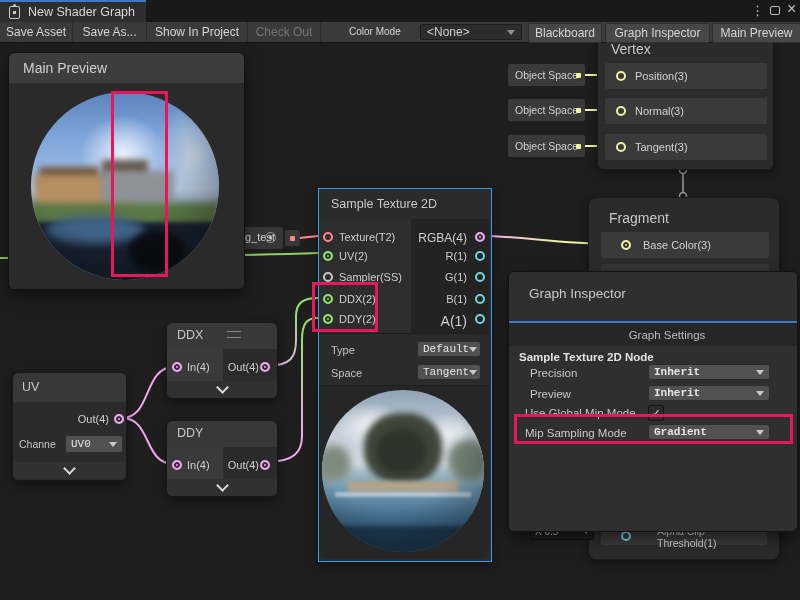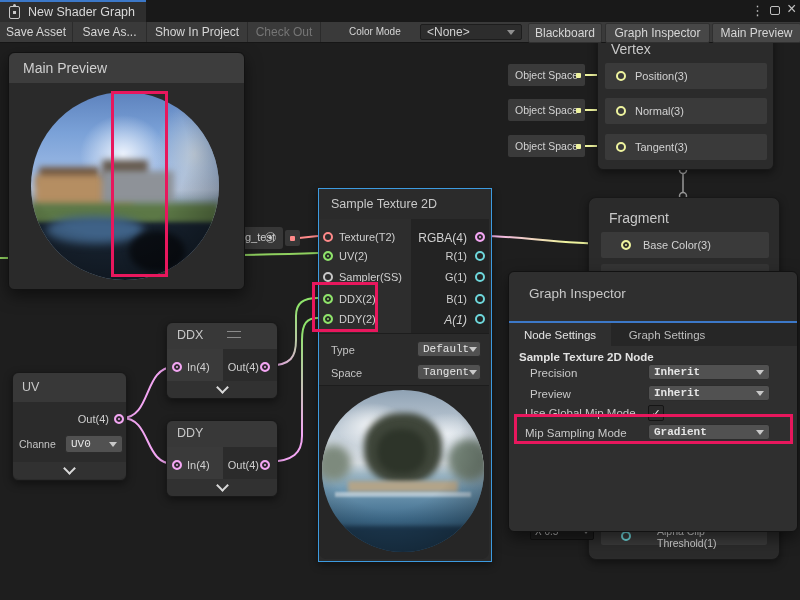--- a/index.html
+++ b/index.html
@@ -154,21 +154,21 @@
     <span class="ilabel" style="left:20px;top:124px;font-size:11px;color:#cfcfcf;">DDY(2)</span>
 
     <span class="ilabel" style="left:92px;top:42px;width:56px;text-align:right;font-size:12px;color:#cfcfcf;">RGBA(4)</span>
     <span class="port filled" style="--pc:var(--port_v4);left:156px;top:43px;"></span>
     <span class="ilabel" style="left:92px;top:61px;width:56px;text-align:right;font-size:11px;color:#cfcfcf;">R(1)</span>
     <span class="port" style="--pc:var(--port_v1);left:156px;top:62px;"></span>
     <span class="ilabel" style="left:92px;top:82px;width:56px;text-align:right;font-size:11px;color:#cfcfcf;">G(1)</span>
     <span class="port" style="--pc:var(--port_v1);left:156px;top:83px;"></span>
     <span class="ilabel" style="left:92px;top:104px;width:56px;text-align:right;font-size:11px;color:#cfcfcf;">B(1)</span>
     <span class="port" style="--pc:var(--port_v1);left:156px;top:105px;"></span>
-    <span class="ilabel" style="left:92px;top:124px;width:56px;text-align:right;font-size:12px;color:#cfcfcf;font-style:italic;">A(1)</span>
+    <span class="ilabel" style="left:92px;top:124px;width:56px;text-align:right;font-size:14px;color:#cfcfcf;">A(1)</span>
     <span class="port" style="--pc:var(--port_v1);left:156px;top:125px;"></span>
 
     <div class="lay" style="left:0;top:144px;width:170px;height:1px;background:#1d1d1d;"></div>
 
     <span class="ilabel" style="left:12px;top:155px;color:#c4c4c4;font-size:11px;">Type</span>
     <div class="dd" style="left:98px;top:152px;width:64px;height:16px;">
       <span>Default</span>
         <span class="arr"></span>
     </div>
     <span class="ilabel" style="left:12px;top:178px;color:#c4c4c4;font-size:11px;">Space</span>
@@ -254,23 +254,20 @@
       <div class="lay" style="left:52%;top:74%;width:30%;height:22%;background:#0a0e14;filter:blur(3px);border-radius:50%;"></div>
       <div class="lay" style="left:0;top:0;width:100%;height:100%;border-radius:50%;background:radial-gradient(circle at 40% 32%,rgba(0,0,0,0) 48%,rgba(0,0,0,.35) 80%,rgba(0,0,0,.65) 100%);"></div>
     </div>
     <div class="lay" style="left:218px;top:278px;width:14px;height:5px;border-top:1px solid #8a8a8a;border-bottom:1px solid #8a8a8a;"></div>
   </div>
 
   <div class="panel" style="left:508px;top:271px;width:288px;height:259px;">
     <div class="ntitle" style="left:20px;top:14px;font-size:13.5px;">Graph Inspector</div>
     <div class="lay" style="left:0;top:49px;width:288px;height:2px;background:var(--tab_accent);"></div>
     <div class="lay" style="left:0;top:51px;width:288px;height:23px;background:#262626;">
-      <div class="lay" style="left:0;top:0;width:102px;height:23px;background:#2f2f2f;display:flex;align-items:center;justify-content:center;color:#e2e2e2;font-size:11.5px;">
-          <span>Node Settings</span>
-        </div>
       <div class="lay" style="left:102px;top:0;width:112px;height:23px;display:flex;align-items:center;justify-content:center;color:#bdbdbd;font-size:11.5px;">
           <span>Graph Settings</span>
         </div>
     </div>
     <div class="ilabel" style="left:10px;top:79px;font-weight:bold;color:#e2e2e2;">Sample Texture 2D Node</div>
     <span class="ilabel" style="left:21px;top:95px;">Precision</span>
     <div class="dd" style="left:139px;top:92px;width:122px;height:16px;font-weight:bold;">
       <span>Inherit</span>
         <span class="arr"></span>
     </div>

